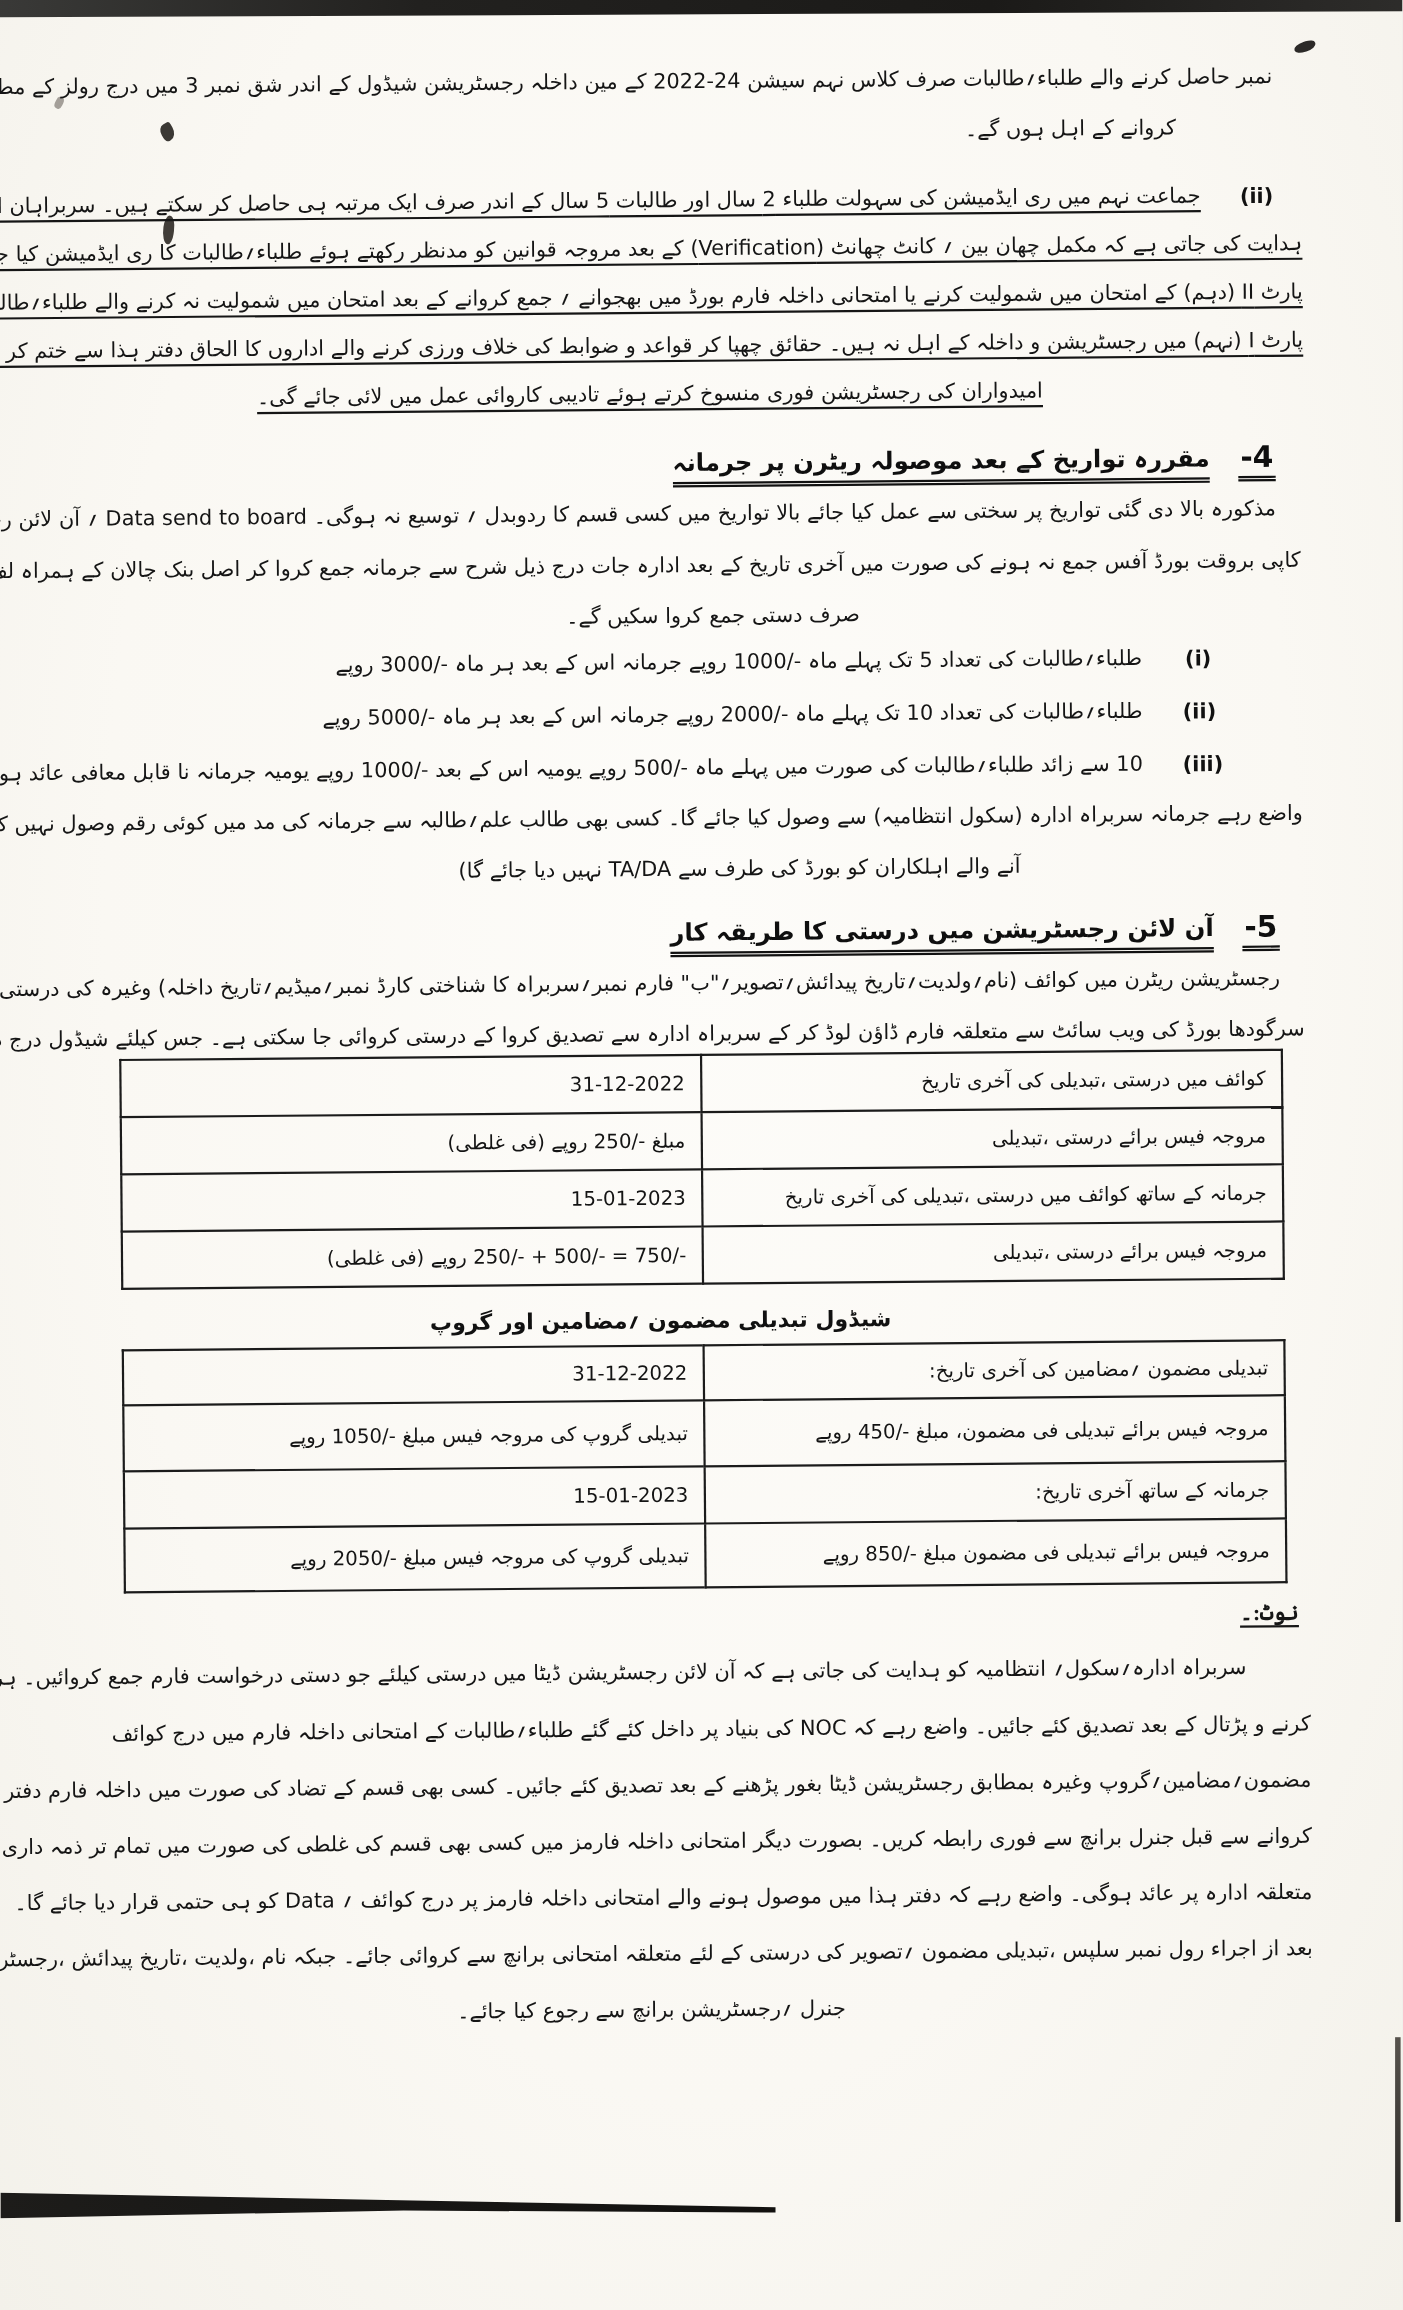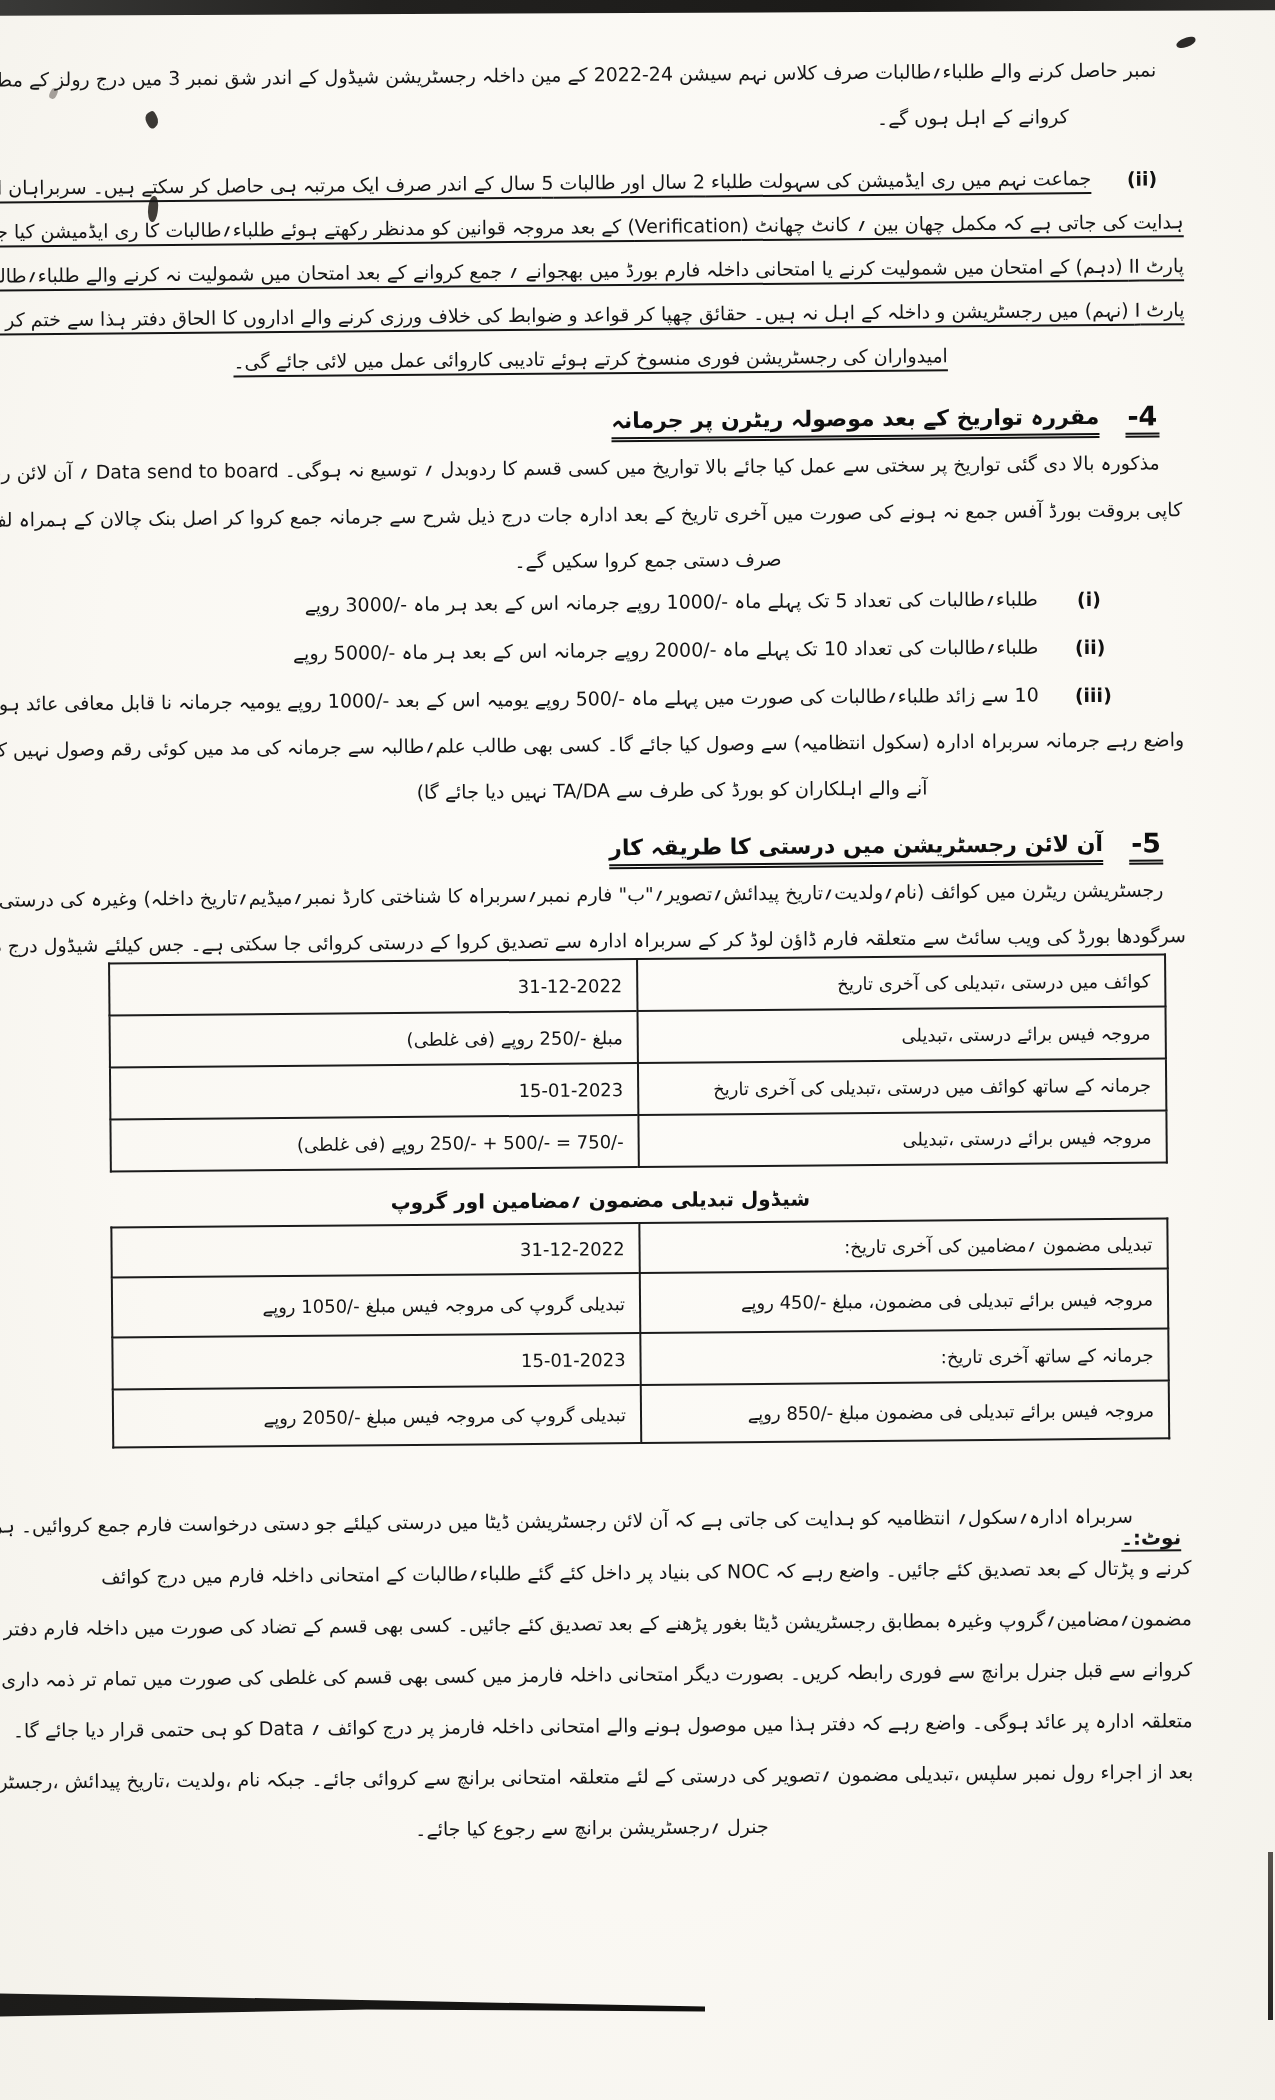--- a/index.html
+++ b/index.html
@@ -191,21 +191,21 @@
         <td class="lbl">جرمانہ کے ساتھ آخری تاریخ:</td>
         <td class="val">‎15-01-2023‎</td>
       </tr>
       <tr style="height:58px;">
         <td class="lbl">مروجہ فیس برائے تبدیلی فی مضمون مبلغ ‎850/-‎ روپے</td>
         <td class="val">تبدیلی گروپ کی مروجہ فیس مبلغ ‎2050/-‎ روپے</td>
       </tr>
     </tbody>
       </table>
 
-    <div class="note-label" style="top:1530px;right:100px;">نوٹ:۔</div>
+    <div class="note-label" style="top:1458px;right:100px;font-family:Liberation Serif, serif;">نوٹ:۔</div>
 
     <div class="line" style="top:1508px;right:148px;left:55px;">سربراہ ادارہ؍سکول؍ انتظامیہ کو ہدایت کی جاتی ہے کہ آن لائن رجسٹریشن ڈیٹا میں درستی کیلئے جو دستی درخواست فارم جمع کروائیں۔ ہر لحاظ سے چیک</div>
     <div class="line" style="top:1560px;right:90px;left:55px;">کرنے و پڑتال کے بعد تصدیق کئے جائیں۔ واضع رہے کہ NOC کی بنیاد پر داخل کئے گئے طلباء؍طالبات کے امتحانی داخلہ فارم میں درج کوائف</div>
     <div class="line" style="top:1611px;right:90px;left:55px;">مضمون؍مضامین؍گروپ وغیرہ بمطابق رجسٹریشن ڈیٹا بغور پڑھنے کے بعد تصدیق کئے جائیں۔ کسی بھی قسم کے تضاد کی صورت میں داخلہ فارم دفتر ہذا میں جمع</div>
     <div class="line" style="top:1662px;right:90px;left:55px;">کروانے سے قبل جنرل برانچ سے فوری رابطہ کریں۔ بصورت دیگر امتحانی داخلہ فارمز میں کسی بھی قسم کی غلطی کی صورت میں تمام تر ذمہ داری طالب علم؍ طالبہ اور</div>
     <div class="line" style="top:1713px;right:90px;left:55px;">متعلقہ ادارہ پر عائد ہوگی۔ واضع رہے کہ دفتر ہذا میں موصول ہونے والے امتحانی داخلہ فارمز پر درج کوائف ؍ ‎Data‎ کو ہی حتمی قرار دیا جائے گا۔</div>
     <div class="line" style="top:1764px;right:90px;left:55px;">بعد از اجراء رول نمبر سلپس ،تبدیلی مضمون ؍تصویر کی درستی کے لئے متعلقہ امتحانی برانچ سے کروائی جائے۔ جبکہ نام ،ولدیت ،تاریخ پیدائش ،رجسٹریشن نمبر کے لئے</div>
     <div class="line" style="top:1815px;right:515px;">جنرل ؍رجسٹریشن برانچ سے رجوع کیا جائے۔</div>
 
   </div>

